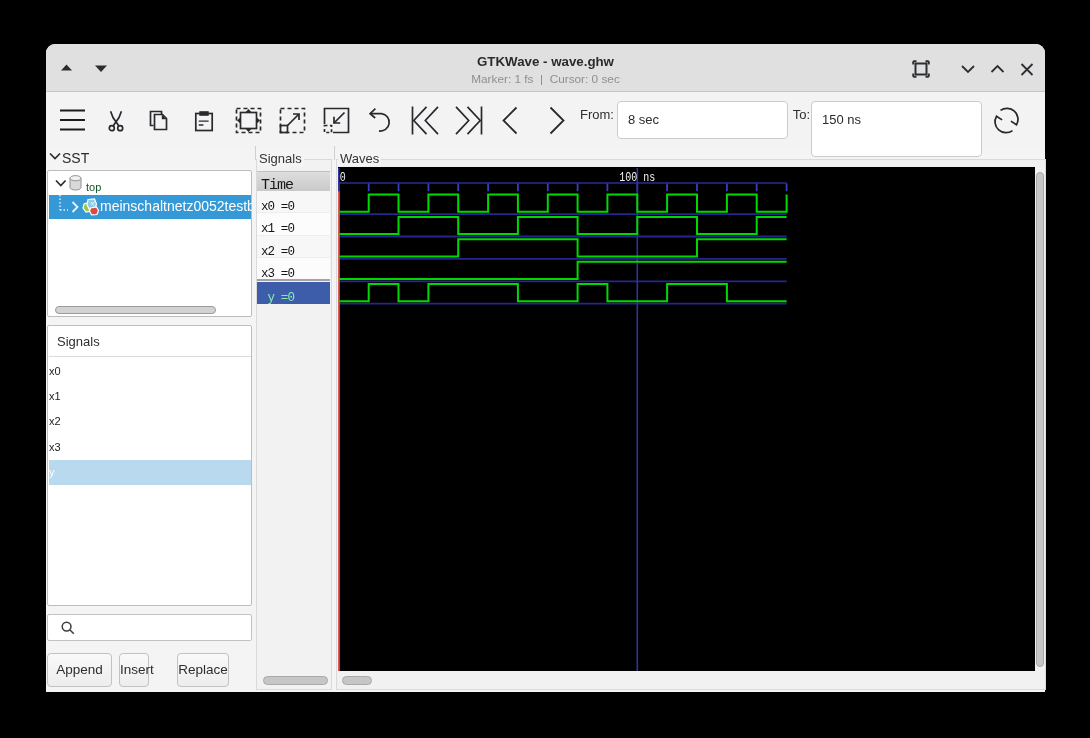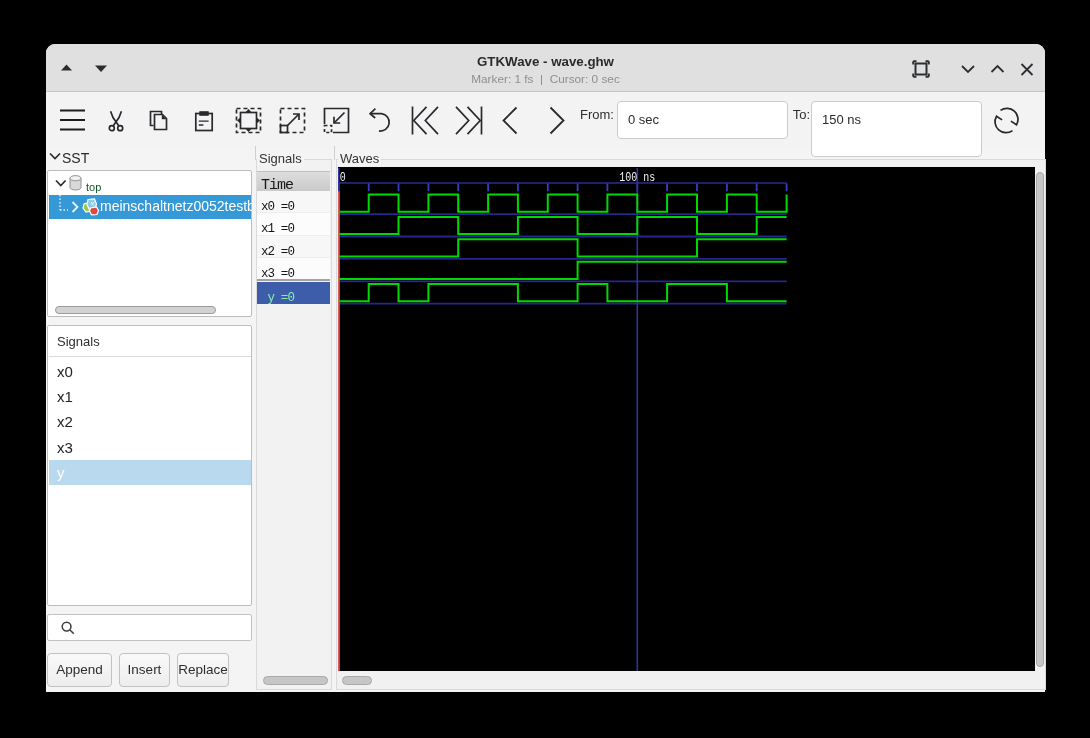--- a/index.html
+++ b/index.html
@@ -14,22 +14,22 @@
 .subtitle{position:absolute;left:0;top:28px;width:999px;text-align:center;
   font-size:11.8px;color:#8f8f8f}
 .toolbar{position:absolute;left:0;top:49px;width:999px;height:57px;background:#f3f3f3}
 .ticon{position:absolute;top:0;left:0}
 .entry{position:absolute;background:#fff;border:1px solid #ccc;border-radius:4px;
   font-size:13px;color:#2b2b2b;line-height:36px;padding-left:10px}
 .lbl{position:absolute;font-size:13px;color:#2f2f2f}
 .box{position:absolute;background:#fff;border:1px solid #bdbdbd;border-radius:2px}
 .treerow1{position:absolute;left:1px;top:0px;width:202px;height:24px}
 .treerow2{position:absolute;left:1px;top:24px;width:202px;height:24px;background:#3599d8}
-.srow{position:absolute;left:1px;width:202px;height:25.4px;font-size:15px;color:#232323;
-  line-height:25px;padding-left:8px}
+.srow{position:absolute;left:1px;width:202px;height:25.4px;font-size:11px;color:#232323;
+  line-height:25px;padding-left:0}
 .btn{position:absolute;height:34px;background:linear-gradient(#f9f9f9,#ededed);
   border:1px solid #c2c2c2;border-radius:4px;font-size:13.5px;color:#2d2d2d;
   text-align:center;line-height:32px}
 .mfrm{position:absolute;border:1px solid #dadada}
 .flbl{position:absolute;font-size:13px;color:#333;background:#f4f4f4;padding:0 2px}
 .mono{font-family:"Liberation Mono",monospace}
 .mrow{position:absolute;left:0;width:73px;height:22.4px;font-size:12.5px;letter-spacing:-0.9px;color:#141414;
   line-height:32px;padding-left:4px;font-family:"Liberation Mono",monospace}
 .thumb{position:absolute;background:#c6c6c6;border:1px solid #a9a9a9;border-radius:5px}
 
@@ -115,21 +115,21 @@
       <path d="M 12.5 0.8 L 25.2 14.5 L 12.5 28.2"></path>
       <line x1="26.5" y1="0.5" x2="26.5" y2="28.5"></line>
     </svg>
 <svg class="ticon" style="left:456px;top:62px" width="18" height="29" stroke="#27292c" stroke-width="1.8" fill="none">
       <path d="M 14.5 1.5 L 1.5 14.5 L 14.5 27.5"></path>
     </svg>
 <svg class="ticon" style="left:501px;top:62px" width="18" height="29" stroke="#27292c" stroke-width="1.8" fill="none">
       <path d="M 3.5 1.5 L 16.5 14.5 L 3.5 27.5"></path>
     </svg>
 <div class="lbl" style="left:534px;top:63px">From:</div>
-<div class="entry" style="left:571px;top:57px;width:171px;height:38px">0 sec</div>
+<div class="entry" style="left:571px;top:57px;width:171px;height:38px">8 sec</div>
 <div class="lbl" style="left:734px;top:63px;width:30px;text-align:right">To:</div>
 <div class="entry" style="left:765px;top:57px;width:171px;height:56px">150 ns</div>
 <svg class="ticon" style="left:947px;top:63px" width="28" height="28" stroke="#27292c" stroke-width="1.7" fill="none">
       <path d="M 7.5 3.4 A 11 11 0 0 1 23.5 17.8 L 17.9 14.1"></path>
       <path d="M 19.5 23.6 A 11 11 0 0 1 3.5 9.2 L 9.1 12.9"></path>
     </svg>
 </div>
 <div class="abs" style="left:254.5px;top:146px;width:1px;height:14px;background:#cfcfcf"></div>
 <div class="abs" style="left:334px;top:146px;width:1px;height:14px;background:#cfcfcf"></div>
 <svg class="abs" style="left:49px;top:152px" width="40" height="12">
@@ -171,21 +171,21 @@
 <div class="srow" style="top:109.2px">x3</div>
 <div class="srow" style="top:134.6px;background:#b9d9ee;color:#fdfdfd">y</div>
 </div>
 <div class="abs" style="left:47px;top:614px;width:205px;height:27px;background:#fff;border:1px solid #c2c2c2;border-radius:2px">
     <svg class="abs" style="left:13px;top:6px" width="14" height="14" fill="none" stroke="#3c3c3c" stroke-width="1.5">
       <circle cx="5.6" cy="5.6" r="4.4"></circle>
       <line x1="9" y1="9" x2="12.8" y2="12.8"></line>
     </svg>
   </div>
 <div class="btn" style="left:47px;top:653px;width:65px">Append</div>
-<div class="btn" style="left:119px;top:653px;width:51px">Insert</div>
+<div class="btn" style="left:119px;top:653px;width:30px">Insert</div>
 <div class="btn" style="left:177px;top:653px;width:52px">Replace</div>
 <div class="mfrm" style="left:256px;top:159px;width:76px;height:531px;background:#f2f2f2"></div>
 <div class="flbl" style="left:257px;top:151px">Signals</div>
 <div class="abs" style="left:257px;top:166px;width:73px;height:506px;background:#f2f2f2">
 <div class="abs mono" style="left:0;top:5px;width:73px;height:20.5px;background:linear-gradient(#dedede,#c9c9c9);border-top:1px solid #c0c0c0;border-bottom:1px solid #ababab;font-size:15px;letter-spacing:-1px;color:#1a1a1a;line-height:27px;padding-left:4px">Time</div>
 <div class="mrow" style="top:25.0px;background:#f7f7f7;border-bottom:1px solid #ededed">x0 =0</div>
 <div class="mrow" style="top:47.4px;background:#fcfcfc;border-bottom:1px solid #ededed">x1 =0</div>
 <div class="mrow" style="top:69.8px;background:#f7f7f7;border-bottom:1px solid #ededed">x2 =0</div>
 <div class="mrow" style="top:92.2px;background:#fcfcfc;border-bottom:2px solid #a3a3a3">x3 =0</div>
 <div class="mrow" style="top:116px;background:#3d5ca9;color:#86efac">&nbsp;y =0</div>

